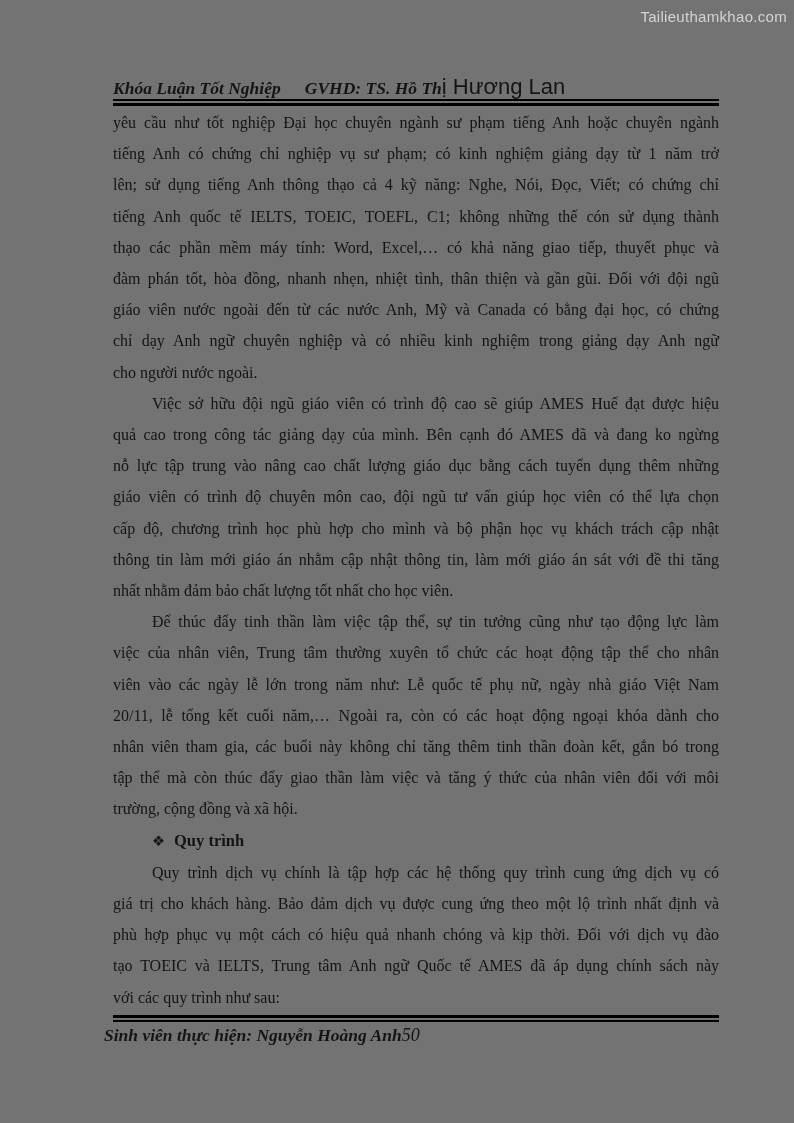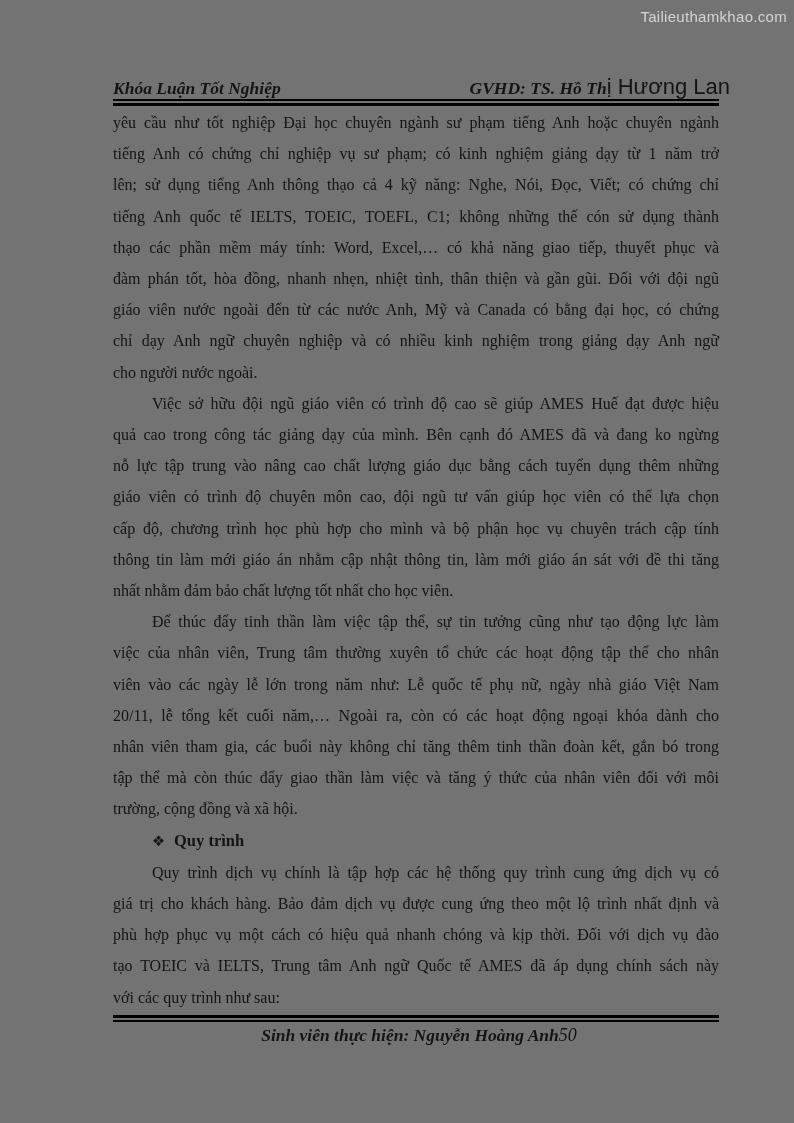--- a/index.html
+++ b/index.html
@@ -7,22 +7,22 @@
     position:relative; width:794px; height:1123px; margin:0 auto;
     background:#737373; overflow:hidden;
     font-family:"Liberation Serif","DejaVu Serif",serif; color:#141414;
   }
   .watermark {
     position:absolute; top:8px; right:7px;
     font-family:"Liberation Sans","DejaVu Sans",sans-serif;
     font-size:15px; color:#d4d4d4; letter-spacing:0.3px;
   }
   .header {
-    position:absolute; left:113px; right:64px; top:74px;
-    display:flex; justify-content:space-between; align-items:baseline;
+    position:absolute; left:113px; right:76px; top:74px;
+    display:flex; justify-content:flex-start; align-items:baseline;
     font-size:17.5px; white-space:nowrap;gap:24px;
   }
   .h-left { font-weight:bold; font-style:italic; }
   .h-right-bi { font-weight:bold; font-style:italic; }
   .h-right-sans { font-family:"Liberation Sans","DejaVu Sans",sans-serif; font-style:normal; font-weight:normal; font-size:22px; }
   .rule { position:absolute; left:113px; right:75px; }
   .rule-header { top:99px; }
   .rule-footer { top:1015px; }
   .rule .thin  { height:1.5px; background:#000; }
   .rule .thick { height:3px;   background:#000; }
@@ -31,22 +31,22 @@
   .docbody {
     position:absolute; left:113px; width:606px; top:107px;
     font-size:16px; line-height:31.2px;
   }
   .line { text-align:justify; text-align-last:justify; }
   .line.pl { text-align-last:left; }      
   .line.indent { text-indent:39px; }      
   .heading { font-weight:bold; font-size:16.5px; }
   .heading .bullet { font-family:"DejaVu Sans","Liberation Sans",sans-serif; font-size:14.5px; margin-right:9px; }
   .footer {
-    position:absolute; left:119px; right:75px; top:1025px;
-    display:flex; justify-content:center; align-items:baseline;
+    position:absolute; left:104px; right:75px; top:1025px;
+    display:flex; justify-content:flex-start; align-items:baseline;
     font-size:17.5px;
   }
   .f-left { font-weight:bold; font-style:italic; }
   .f-right { font-size:18px;font-style:italic; }
 </style>
 </head>
 <body>
 
 <div class="page">
 
@@ -69,21 +69,21 @@
       <div class="line">tiếng Anh quốc tế IELTS, TOEIC, TOEFL, C1; không những thế cón sử dụng thành</div>
       <div class="line">thạo các phần mềm máy tính: Word, Excel,… có khả năng giao tiếp, thuyết phục và</div>
       <div class="line">đàm phán tốt, hòa đồng, nhanh nhẹn, nhiệt tình, thân thiện và gần gũi. Đối với đội ngũ</div>
       <div class="line">giáo viên nước ngoài đến từ các nước Anh, Mỹ và Canada có bằng đại học, có chứng</div>
       <div class="line">chỉ dạy Anh ngữ chuyên nghiệp và có nhiều kinh nghiệm trong giảng dạy Anh ngữ</div>
       <div class="line pl">cho người nước ngoài.</div>
       <div class="line indent">Việc sở hữu đội ngũ giáo viên có trình độ cao sẽ giúp AMES Huế đạt được hiệu</div>
       <div class="line">quả cao trong công tác giảng dạy của mình. Bên cạnh đó AMES đã và đang ko ngừng</div>
       <div class="line">nỗ lực tập trung vào nâng cao chất lượng giáo dục bằng cách tuyển dụng thêm những</div>
       <div class="line">giáo viên có trình độ chuyên môn cao, đội ngũ tư vấn giúp học viên có thể lựa chọn</div>
-      <div class="line">cấp độ, chương trình học phù hợp cho mình và bộ phận học vụ chuyên trách cập tính</div>
+      <div class="line">cấp độ, chương trình học phù hợp cho mình và bộ phận học vụ khách trách cập nhật</div>
       <div class="line">thông tin làm mới giáo án nhằm cập nhật thông tin, làm mới giáo án sát với đề thi tăng</div>
       <div class="line pl">nhất nhằm đảm bảo chất lượng tốt nhất cho học viên.</div>
       <div class="line indent">Để thúc đẩy tinh thần làm việc tập thể, sự tin tưởng cũng như tạo động lực làm</div>
       <div class="line">việc của nhân viên, Trung tâm thường xuyên tổ chức các hoạt động tập thể cho nhân</div>
       <div class="line">viên vào các ngày lễ lớn trong năm như: Lễ quốc tế phụ nữ, ngày nhà giáo Việt Nam</div>
       <div class="line">20/11, lễ tổng kết cuối năm,… Ngoài ra, còn có các hoạt động ngoại khóa dành cho</div>
       <div class="line">nhân viên tham gia, các buổi này không chỉ tăng thêm tinh thần đoàn kết, gắn bó trong</div>
       <div class="line">tập thể mà còn thúc đẩy giao thần làm việc và tăng ý thức của nhân viên đối với môi</div>
       <div class="line pl">trường, cộng đồng và xã hội.</div>
       <div class="line pl indent heading"><span class="bullet">❖</span><span>Quy trình</span></div>

